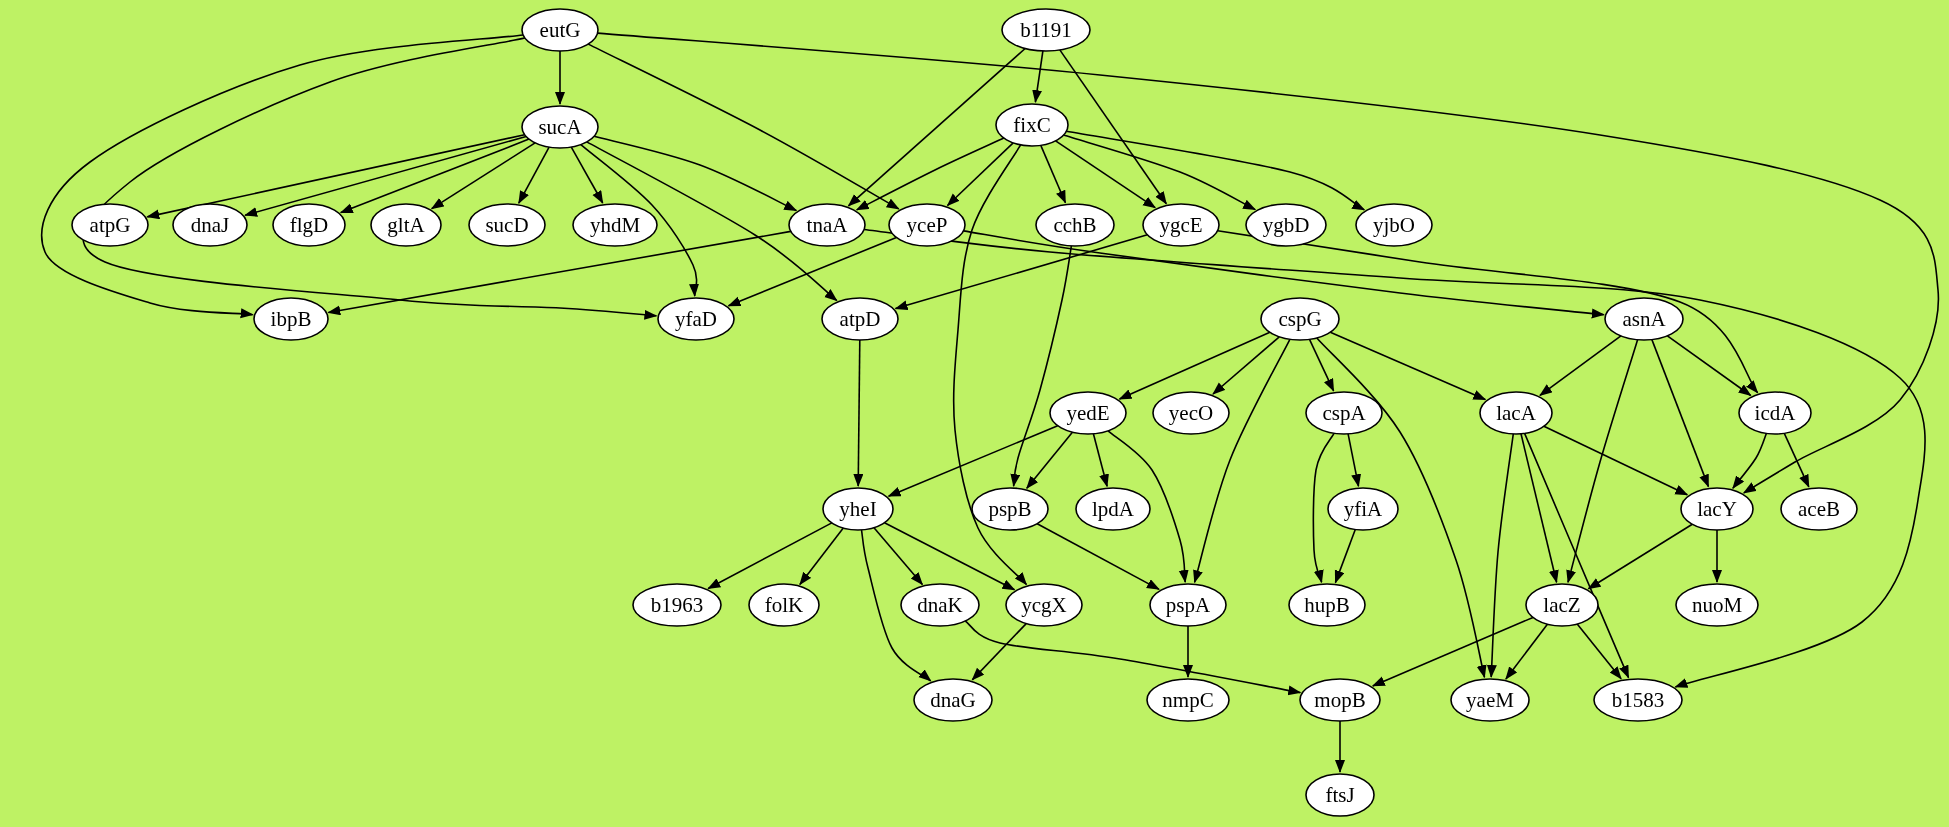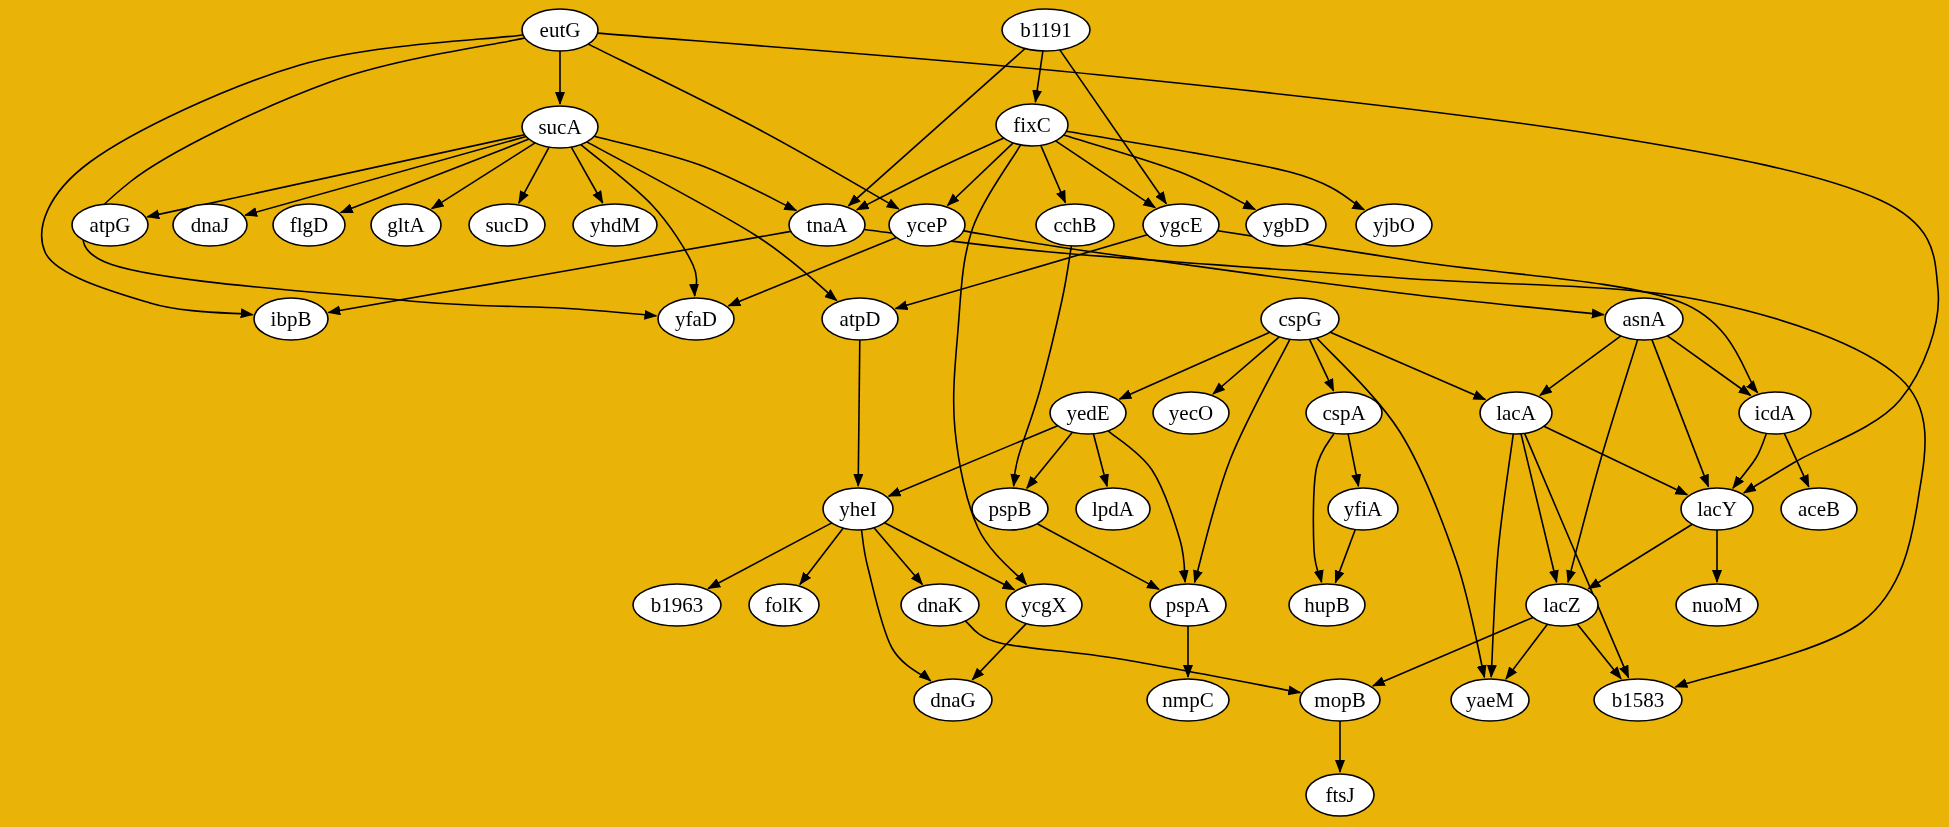--- a/index.html
+++ b/index.html
@@ -4,21 +4,21 @@
 <style>
   html, body {
     margin: 0;
     padding: 0;
     background: #ffffff;
   }
   #canvas-wrap {
     position: relative;
     width: 1949px;
     height: 827px;
-    background: #eab308;
+    background: #bef264;
     overflow: hidden;
   }
   svg text {
     font-family: "Liberation Serif", "DejaVu Serif", serif;
     font-size: 21px;
     fill: #000000;
     text-anchor: middle;
   }
   svg ellipse {
     fill: #ffffff;

